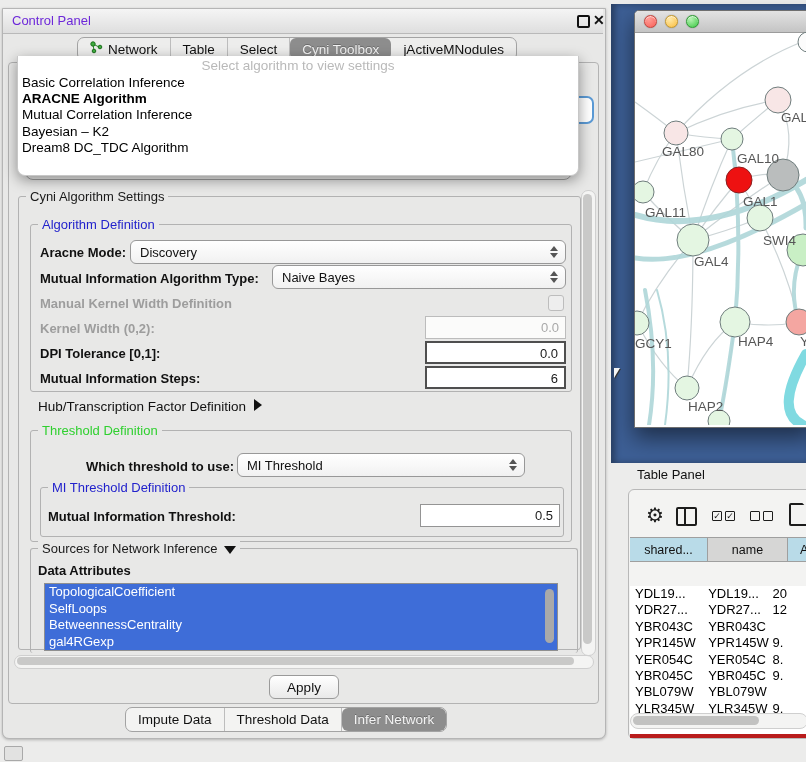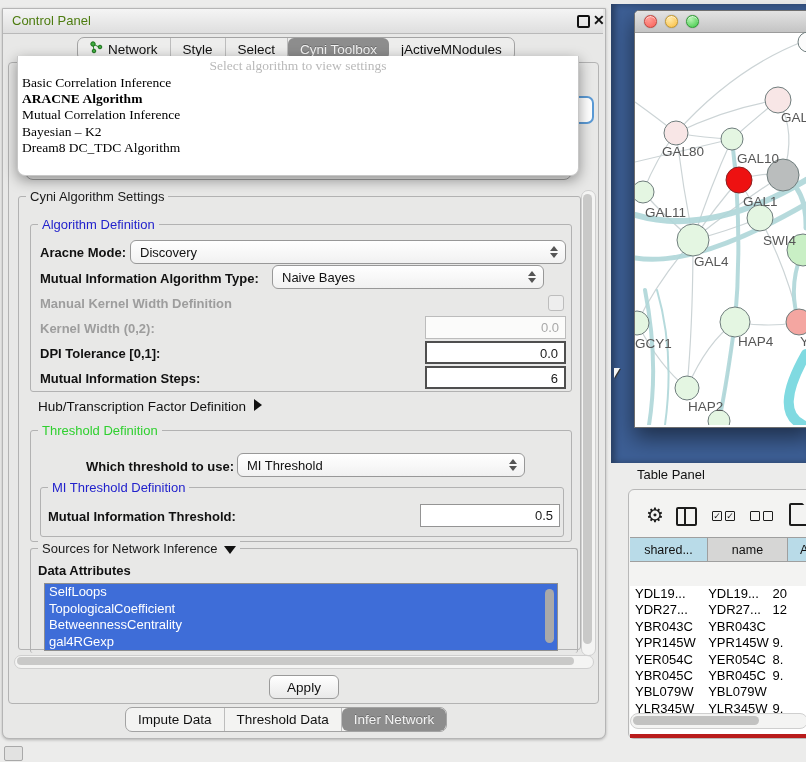--- a/index.html
+++ b/index.html
@@ -5,21 +5,21 @@
   html,body{margin:0;padding:0;background:#ececeb;}
   #app{position:relative;width:806px;height:762px;overflow:hidden;
        font-family:"Liberation Sans",sans-serif;font-size:13px;color:#1a1a1a;
        background:#ececeb;}
   .abs{position:absolute;}
 
   
   .cp-frame{background:#e8e8e7;border:1px solid #b5b5b5;border-radius:0 0 7px 7px;
             box-shadow:0 1px 3px rgba(0,0,0,.25);}
   .cp-titlebar{background:linear-gradient(#f5f5f5,#dedede);border-bottom:1px solid #b9b9b9;}
-  .cp-title{line-height:24px;padding-left:9px;font-size:13px;color:#4d7c0f;}
+  .cp-title{line-height:24px;padding-left:9px;font-size:13px;color:#6d28d9;}
   .win-float{width:9px;height:9px;border:2px solid #111;border-radius:2px;}
   .win-close{font-size:14px;font-weight:bold;color:#111;line-height:12px;}
 
   
   .tabstrip{display:flex;align-items:stretch;border:1px solid #a3a3a3;border-radius:7px;
             background:#ededec;overflow:hidden;height:22px;}
   .tab{display:flex;align-items:center;gap:5px;padding:0 12px;font-size:13.5px;color:#111;
        border-right:1px solid #bdbdbd;}
   .tab:last-child{border-right:none;}
   .tab.sel{background:var(--tab-selected);color:#f4f4f4;border-radius:6px;border-right:none;
@@ -49,21 +49,21 @@
           vertical-align:middle;}
   .field{background:#fff;box-sizing:border-box;font-size:13px;text-align:right;
          padding:0 6px;line-height:22px;}
   .field.en{border:2px solid #4f4f4f;}
   .field.soft{border:1px solid #949494;}
   .field.dis{border:1px solid #bcbcbc;color:#a9a9a9;background:#fbfbfa;}
   .chk{width:14px;height:14px;border:1px solid #bdbdbd;border-radius:3px;background:#eeeeee;}
 
   
   .popup{background:#fff;border:1px solid #c7c7c7;border-top:none;border-radius:0 0 8px 8px;
-         box-shadow:0 4px 14px rgba(0,0,0,.4);padding-top:2px;font-family:Liberation Serif, serif;}
+         box-shadow:0 4px 14px rgba(0,0,0,.4);padding-top:2px;}
   .popup .prompt{text-align:center;color:#b9b9b9;font-size:13.5px;height:17px;}
   .algo-item{padding:0 4px 0 4px;height:16.2px;line-height:16.2px;font-size:13.5px;color:#000;}
   .algo-item.b{font-weight:bold;}
 
   
   .sb-track{background:#f4f4f3;border:1px solid #cfcfcf;border-radius:7px;}
   .sb-thumb{background:#c9c9c8;border-radius:6px;}
 
   .listbox{background:#fff;border:1px solid #8f8f8f;overflow:hidden;}
   .attr-item{background:var(--selection-blue);color:#fff;font-size:13px;height:16.5px;
@@ -122,21 +122,21 @@
           <line x1="3" y1="3" x2="9" y2="6" stroke="#2d8f2d" stroke-width="1"></line>
           <line x1="3" y1="3" x2="4" y2="10" stroke="#2d8f2d" stroke-width="1"></line>
           <circle cx="3" cy="3" r="2.2" fill="#3fae3f" stroke="#1c6e1c"></circle>
           <circle cx="10" cy="6" r="1.8" fill="#3fae3f" stroke="#1c6e1c"></circle>
           <circle cx="4" cy="10" r="1.8" fill="#3fae3f" stroke="#1c6e1c"></circle>
         </svg>
       </span>
       <span>Network</span>
     </div>
     <div class="tab">
-        <span>Style</span>
+        <span>Table</span>
       </div>
     <div class="tab">
         <span>Select</span>
       </div>
     <div class="tab sel">
         <span>Cyni Toolbox</span>
       </div>
     <div class="tab">
         <span>jActiveMNodules</span>
       </div>
@@ -167,21 +167,21 @@
   <div class="abs lbl" style="left:40px;top:245px;">Aracne Mode:</div>
   <div class="abs combo" style="left:130px;top:240px;width:436px;">
     <span class="cval">Discovery</span>
     <span class="stepper">
         <span class="tri-up"></span>
         <span class="tri-dn"></span>
       </span>
   </div>
 
   <div class="abs lbl" style="left:40px;top:271px;">Mutual Information Algorithm Type:</div>
-  <div class="abs combo" style="left:272px;top:265px;width:272px;">
+  <div class="abs combo" style="left:272px;top:265px;width:294px;">
     <span class="cval">Naive Bayes</span>
     <span class="stepper">
         <span class="tri-up"></span>
         <span class="tri-dn"></span>
       </span>
   </div>
 
   <div class="abs lbl dis" style="left:40px;top:296px;">Manual Kernel Width Definition</div>
   <div class="abs chk" style="left:548px;top:295px;"></div>
 
@@ -216,22 +216,22 @@
   <div class="abs field soft" style="left:420px;top:504px;width:140px;height:23px;">0.5</div>
 
   <div class="abs gbox" style="left:30px;top:548px;width:546px;height:104px;border-bottom:none;"></div>
   <div class="abs legend" style="left:38px;top:541px;">
     <span>Sources for Network Inference</span><span class="tri-down-b"></span>
   </div>
   <div class="abs lbl" style="left:38px;top:563px;">Data Attributes</div>
 
   <div class="abs listbox" style="left:44px;top:583px;width:512px;height:66px;">
     <div id="attr-items">
+        <div class="attr-item">TopologicalCoefficient</div>
         <div class="attr-item">SelfLoops</div>
-        <div class="attr-item">TopologicalCoefficient</div>
         <div class="attr-item">BetweennessCentrality</div>
         <div class="attr-item">gal4RGexp</div>
       </div>
     <div class="abs sb-thumb" style="right:3px;top:5px;width:9px;height:54px;background:#a9a9a9;"></div>
   </div>
 
   <div class="abs sb-track" style="left:581px;top:190px;width:13px;height:464px;"></div>
   <div class="abs sb-thumb" style="left:583px;top:194px;width:9px;height:450px;"></div>
   <div class="abs sb-track" style="left:14px;top:655px;width:578px;height:12px;"></div>
   <div class="abs sb-thumb" style="left:17px;top:657px;width:557px;height:8px;"></div>

